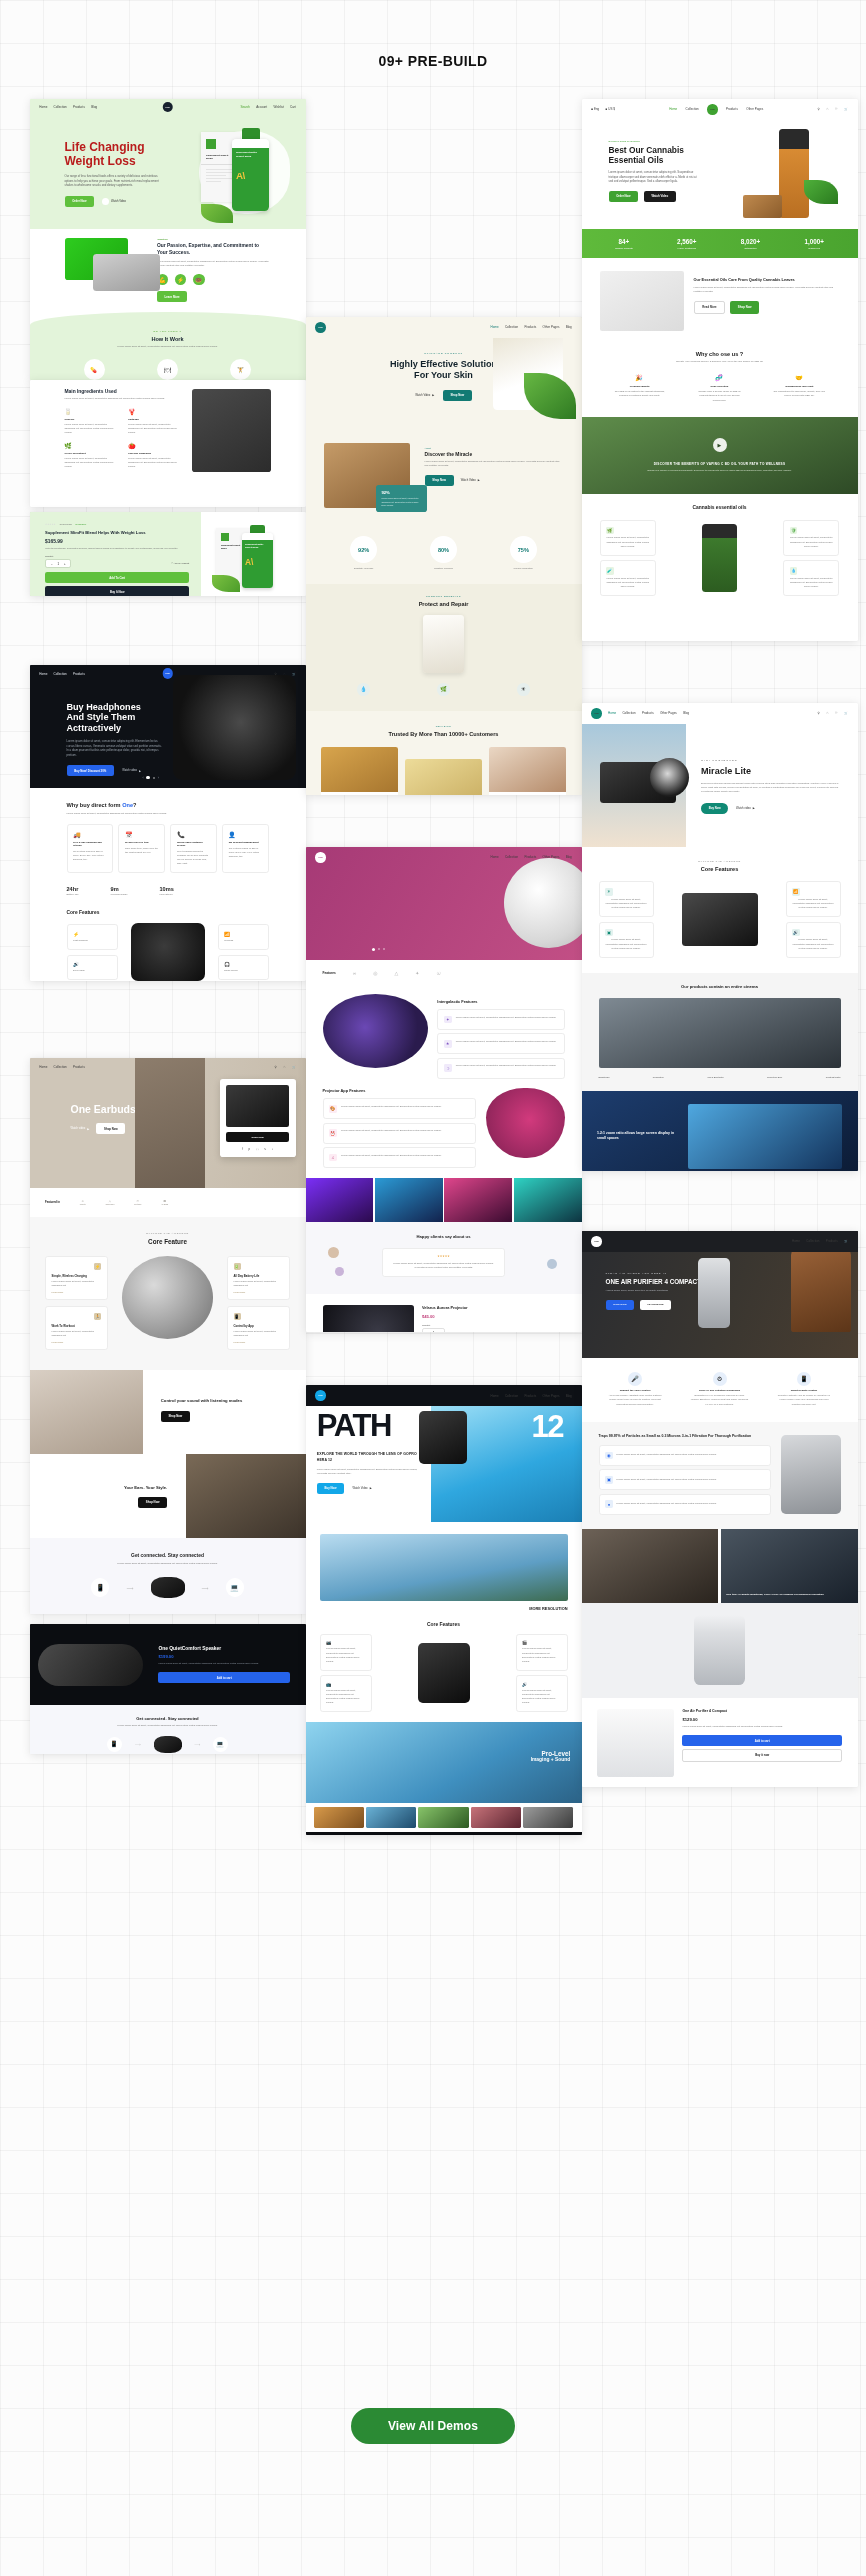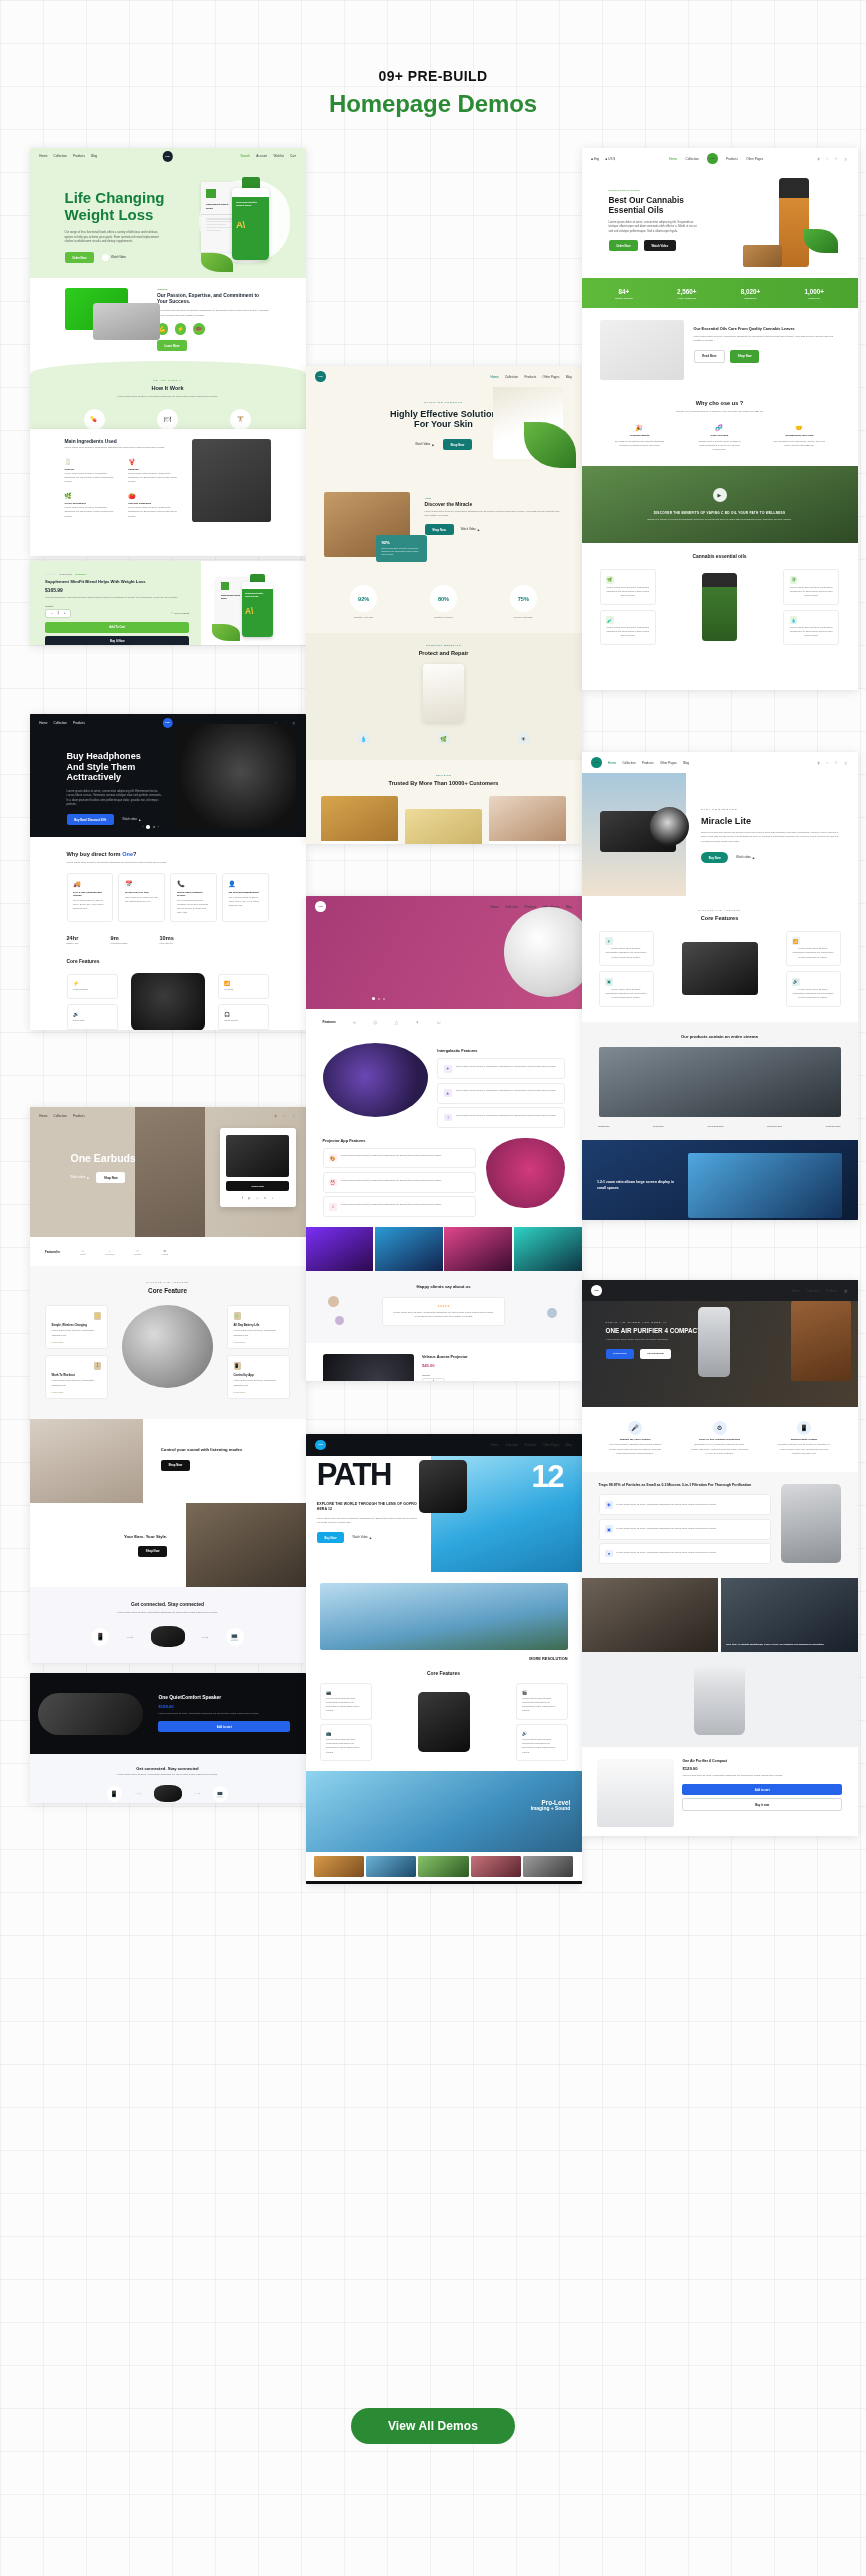--- a/index.html
+++ b/index.html
@@ -13,21 +13,21 @@
       linear-gradient(to bottom, rgba(0,0,0,0.045) 0.7px, transparent 0.7px);
     background-size: 43px 43px;
     width: 866px;
     height: 2576px;
     position: relative;
     overflow: hidden;
     color: #1a1a1a;
   }
 
   
-  .page-head { padding-top: 68px; text-align: center; }
+  .page-head { padding-top: 53px; text-align: center; }
   .eyebrow {
     font-size: 14px; font-weight: 700; letter-spacing: 0.4px;
     color: #111; text-transform: uppercase;
   }
   .main-title {
     font-size: 24px; font-weight: 700; color: #2b8a34;
     margin-top: 6.3px; letter-spacing: -0.1px;
   }
 
   
@@ -105,21 +105,20 @@
     display: inline-block; background: #2b8a34; color: #fff;
     font-size: 12px; font-weight: 700; padding: 11.3px 37px;
     border-radius: 28px; letter-spacing: 0.1px;
   }
 </style>
 </head>
 <body>
 
 <div class="page-head">
   <div class="eyebrow">09+ PRE-BUILD</div>
-  <div class="main-title">Homepage Demos</div>
 </div>
 
 <div class="demo-grid">
 
   <div class="col">
 
     <div class="demo-card" style="height:281px;">
       <div class="site-nav" style="background:#e3f4da;">
         <div class="nav-left">
           <span>Home</span>
@@ -129,21 +128,21 @@
         </div>
         <div class="logo-dot logo-center" style="background:#17212e;">One</div>
         <div class="nav-right">
           <span style="color:#4aa02c;">Search</span>
           <span>Account</span>
           <span>Wishlist</span>
           <span>Cart</span>
         </div>
       </div>
       <div class="hero" style="background:#e3f4da;height:113px;padding:24px 0 0 35px;">
-        <div class="hero-title" style="font-size:15px;color:#15803d;white-space:pre-line;">Life Changing
+        <div class="hero-title" style="font-size:12px;color:#b91c1c;white-space:pre-line;">Life Changing
 Weight Loss</div>
         <div class="hero-sub" style="width:102px;margin-top:6.3px;">Our range of  less functional foods offers a variety of delicious and nutritious options to help you achieve your goals. From nutrient-rich meal replacement shakes to wholesome snacks and dietary supplements.</div>
         <div style="margin-top:8.4px;display:flex;align-items:center;gap:7.7px;">
           <span class="btn" style="background:#5fc03c;color:#fff;">Order Now</span>
           <span class="btn-ghost">
               <span style="display:inline-block;width:7px;height:7px;border-radius:50%;background:#fff;"></span>
               <span>Watch Video</span>
             </span>
         </div>
 

